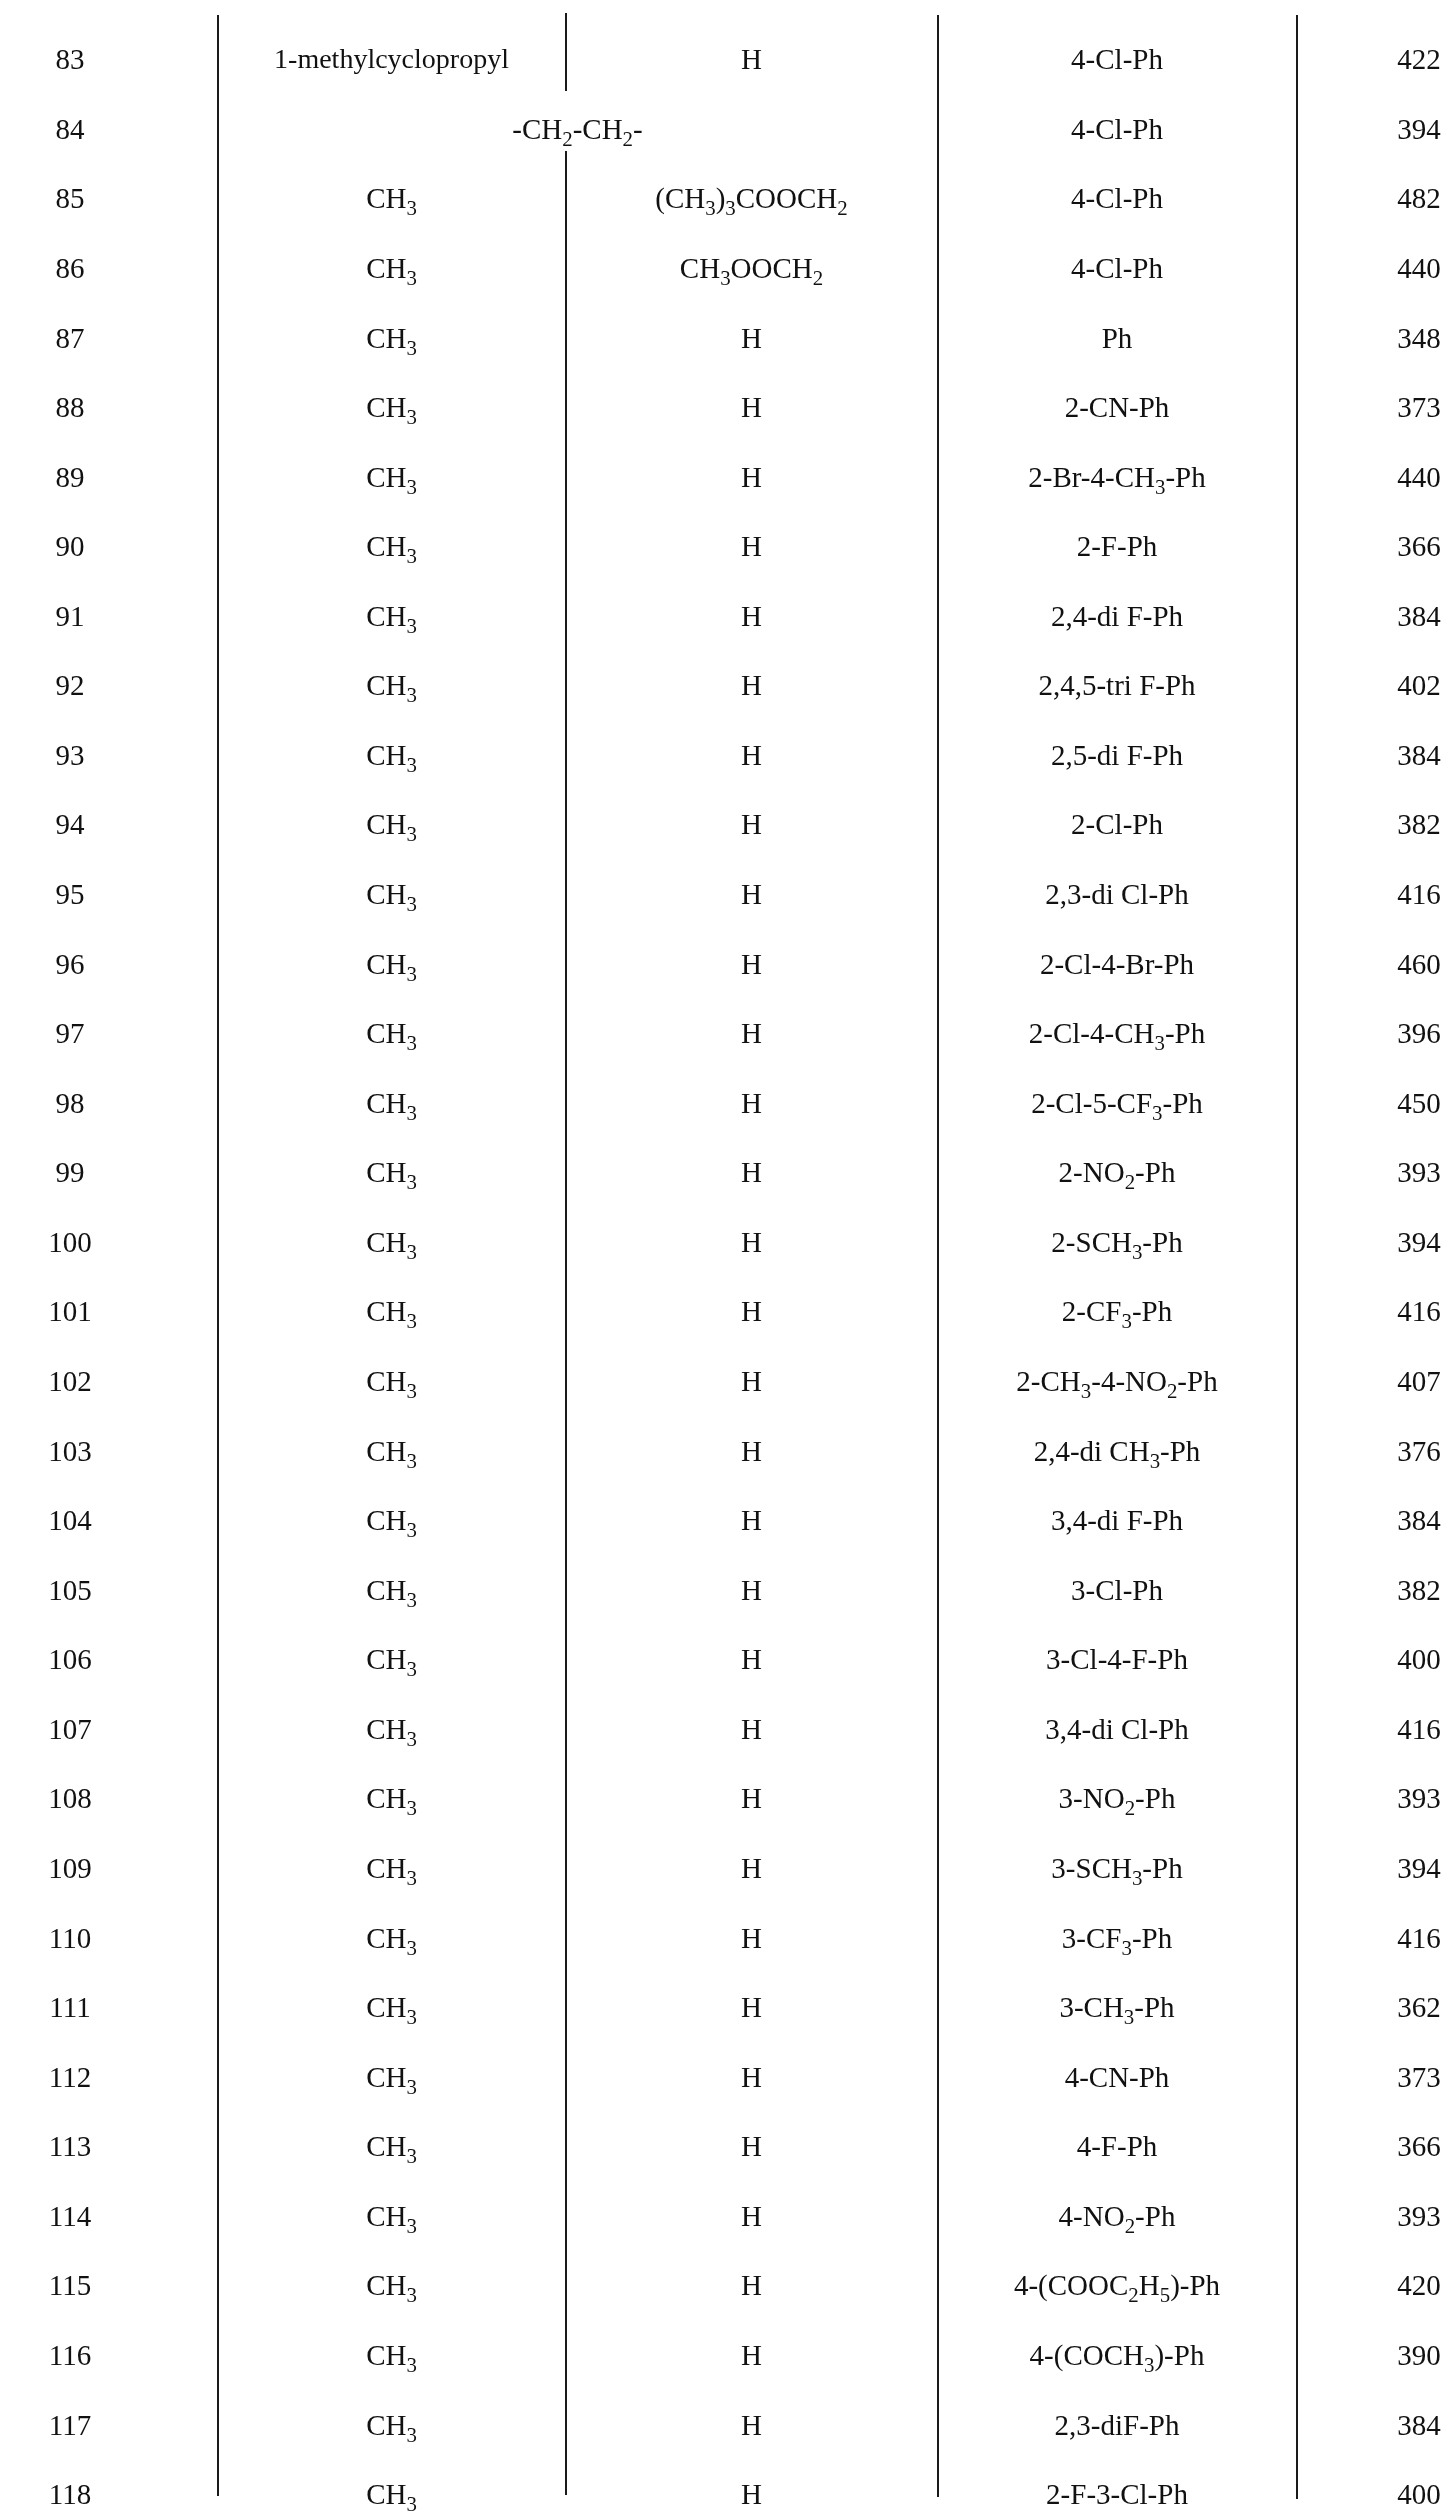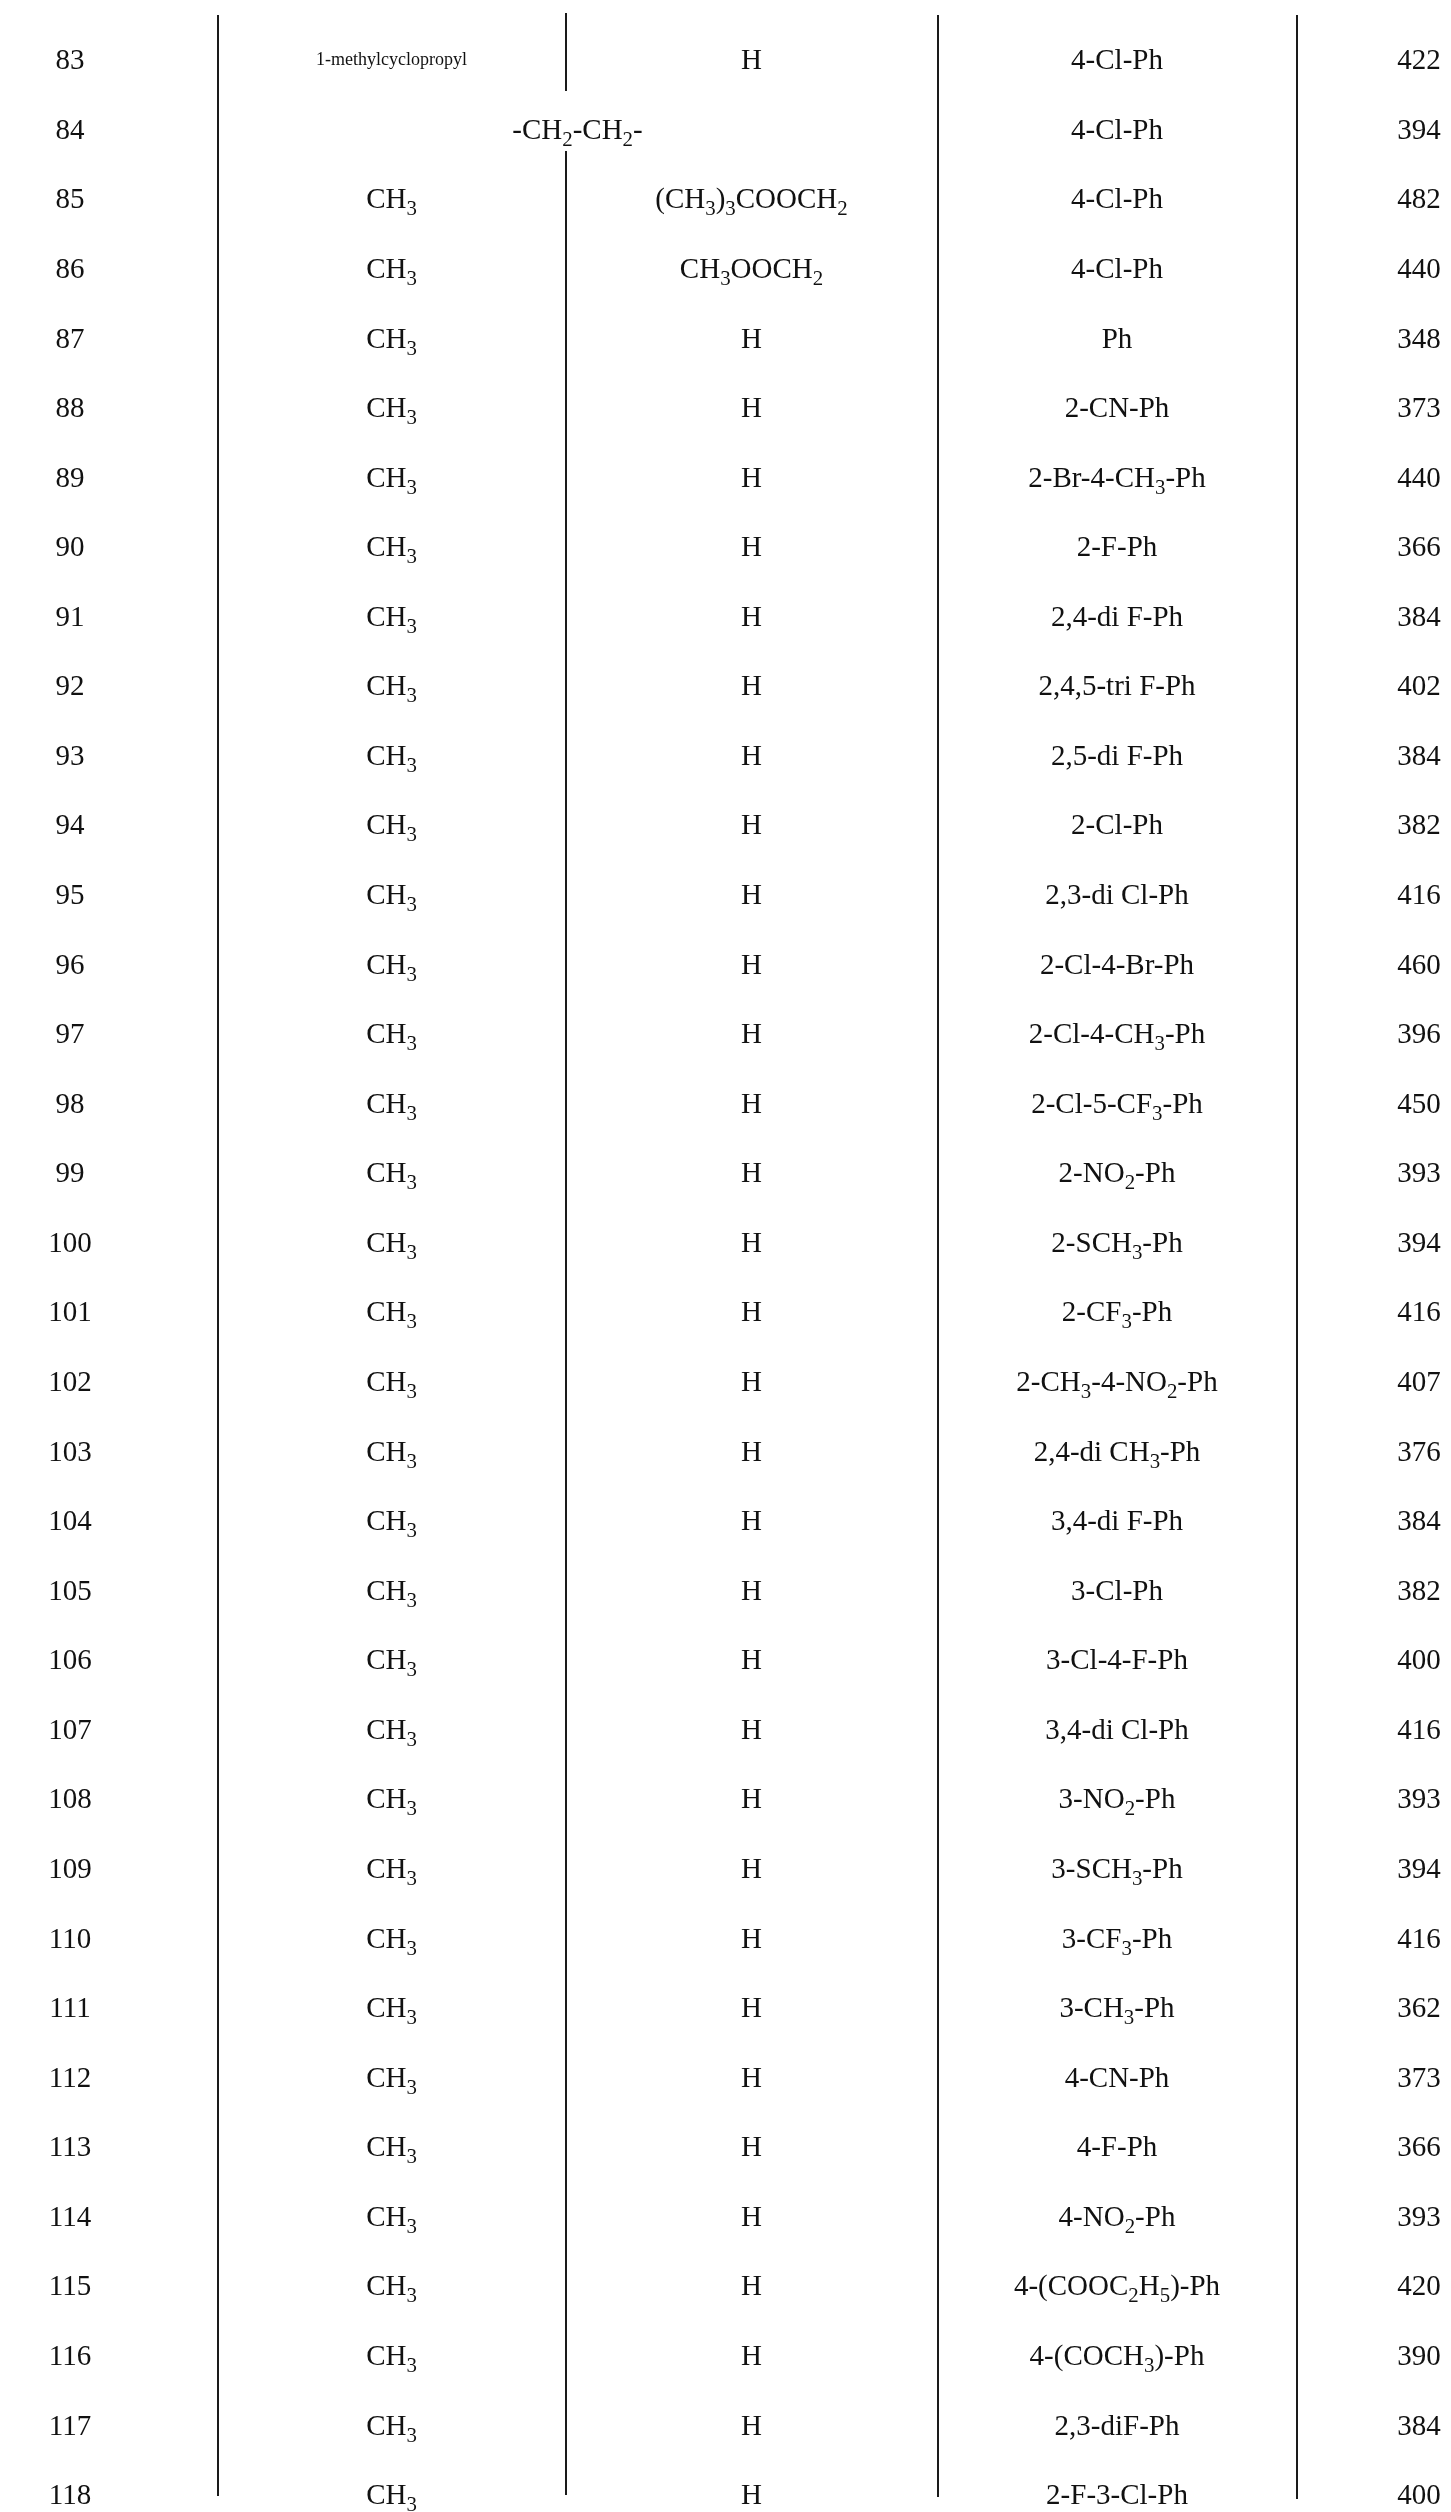--- a/index.html
+++ b/index.html
@@ -13,21 +13,21 @@
     .cell {
       position: absolute; top: 0; height: 70px; line-height: 70px;
       font-size: 29px; text-align: center; white-space: nowrap;
     }
     .c-num  { left: 0;    width: 140px; }
     .c-r1   { left: 219px; width: 345px; }
     .c-r2   { left: 567px; width: 369px; }
     .c-ar   { left: 939px; width: 356px; }
     .c-mw   { left: 1298px; width: 154px; text-align: right; padding-right: 11.2px; box-sizing: border-box; }
     .c-merge { left: 219px; width: 717px; }
-    .c-r1.small { font-size: 18px; }
+    .c-r1.small { font-size: 28px; }
     sub { font-size: 0.72em; vertical-align: -0.32em; line-height: 0; }
   </style>
 </head>
 <body>
 
 <div id="table">
   <div class="vline" style="left:217px; top:15px; height:2481px;"></div>
   <div class="vline" style="left:565px; top:13px; height:78px;"></div>
   <div class="vline" style="left:565px; top:151px; height:2344px;"></div>
   <div class="vline" style="left:937px; top:15px; height:2482px;"></div>

